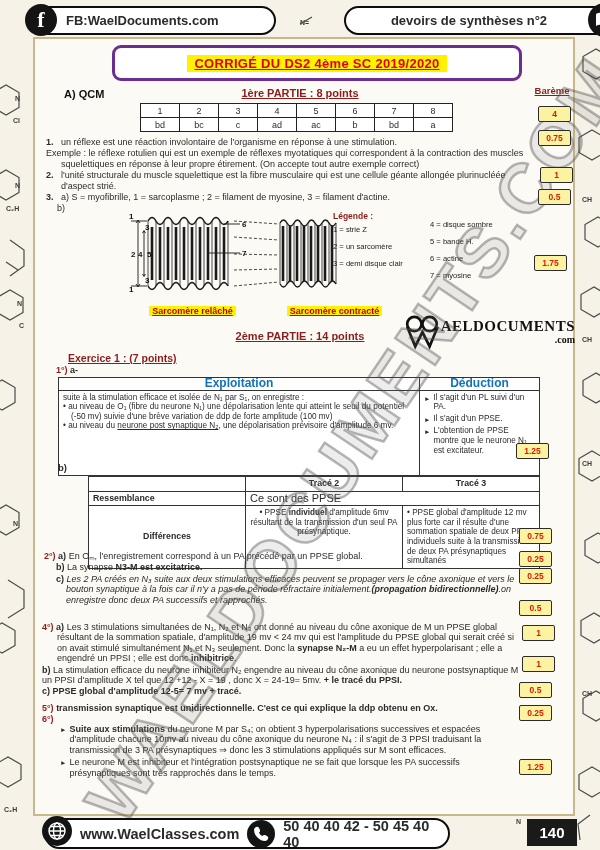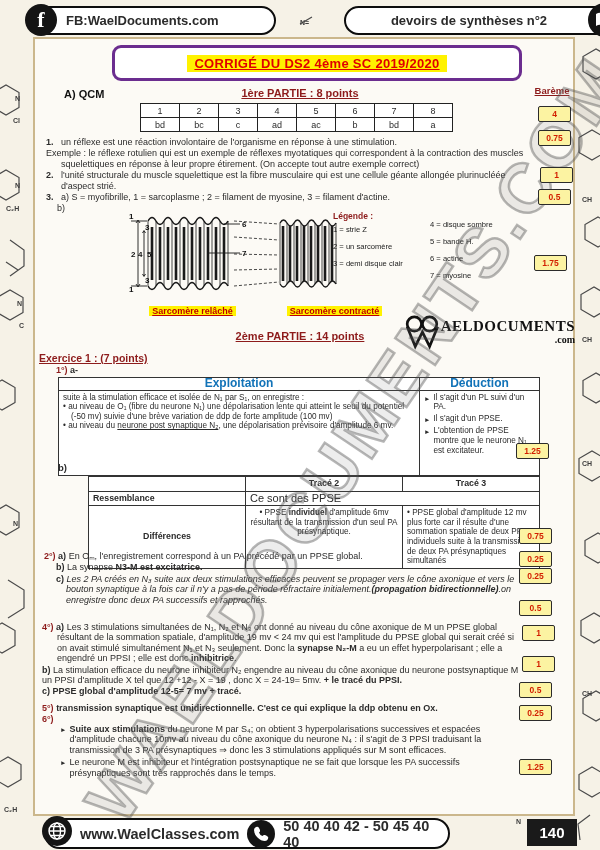--- a/index.html
+++ b/index.html
@@ -55,21 +55,21 @@
   .caption{position:absolute;text-align:center;z-index:5}
   .caption span{background:#fff200;color:#c00000;font-weight:bold;font-size:9px;
                 text-decoration:underline;padding:0 3px;}
   
   #part2-heading{left:185px;top:330px;width:230px;text-align:center;color:#8d1b1b;font-weight:bold;
                  font-size:11px;text-decoration:underline;z-index:5}
   #logo{left:400px;top:310px;width:175px;height:45px;z-index:5;display:flex;align-items:center}
   #logo-text{font-family:"Liberation Serif",serif;font-weight:bold;font-size:15px;color:#111;
              letter-spacing:.5px;line-height:13px;margin-left:-6px}
   #logo-text small{display:block;text-align:right;font-size:10px;letter-spacing:0}
-  #ex1-heading{left:39px;top:352px;color:#8d1b1b;font-weight:bold;font-size:10.5px;
+  #ex1-heading{left:68px;top:352px;color:#8d1b1b;font-weight:bold;font-size:10.5px;
                text-decoration:underline;z-index:5}
   
   .dtable{position:absolute;z-index:5;border-collapse:collapse;background:#fff}
   .dtable td{border:1.2px solid #333;vertical-align:top;font-size:8.2px;line-height:9.6px;
              padding:2px 4px;}
   .dtable .hdr{color:#1273b8;font-weight:bold;text-align:center;font-size:12px;padding:1px}
   #table1{left:58px;top:377px;width:482px;}
   .ded-row{display:flex;margin-bottom:2px}
   .ded-arrow{font-size:6.5px;margin:1px 3px 0 0}
   #table2{left:88px;top:476px;width:452px;}

